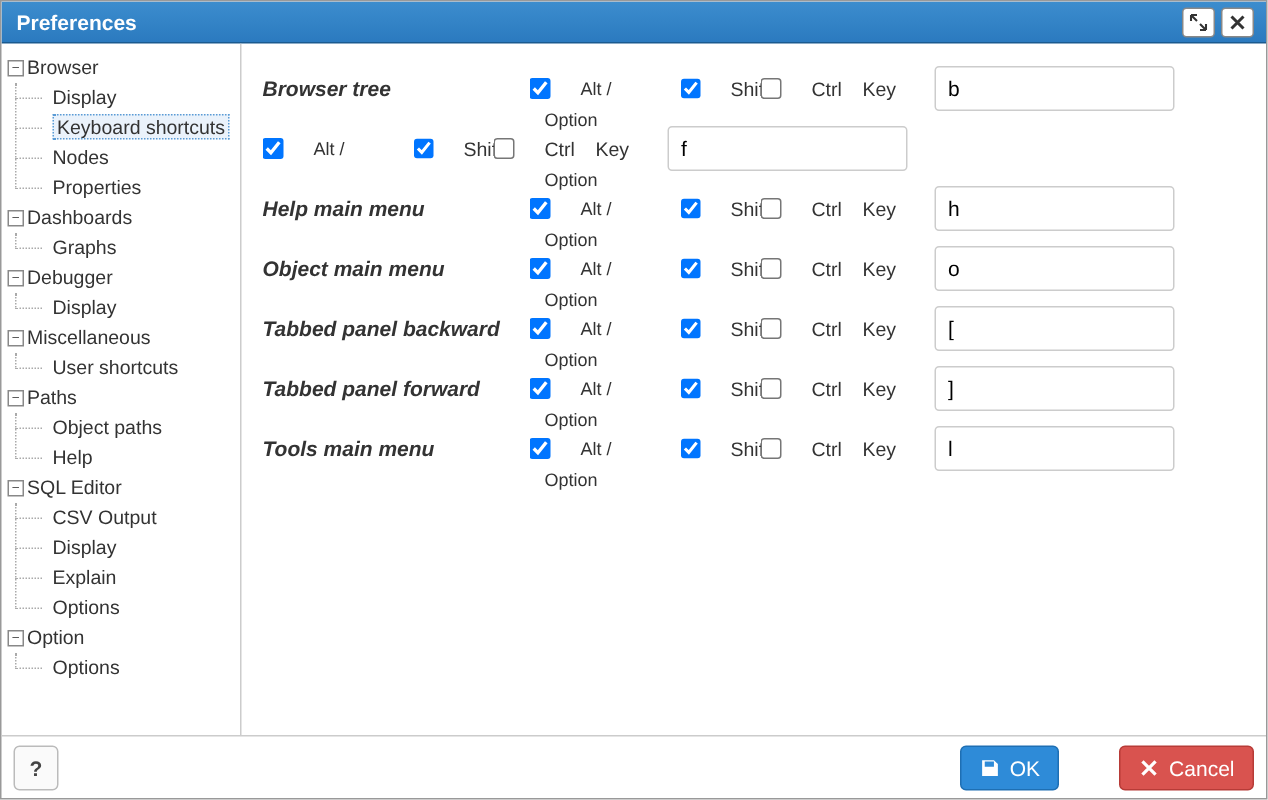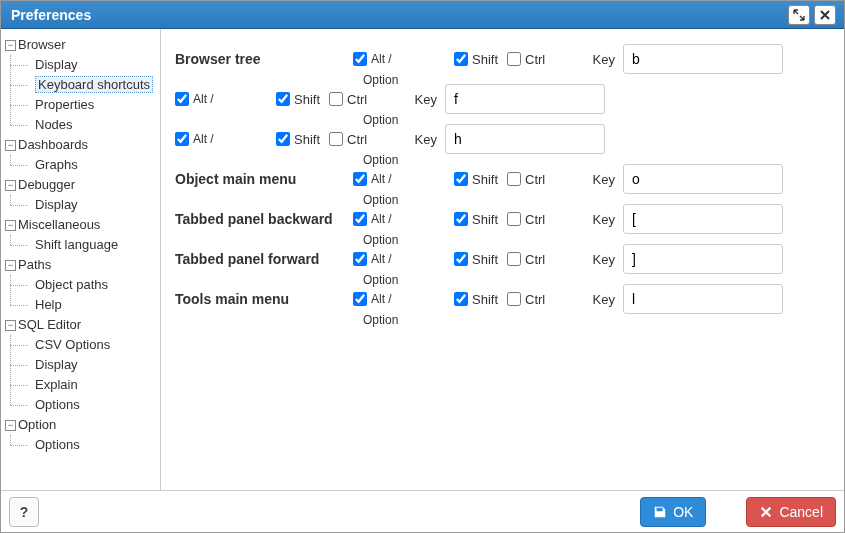--- a/index.html
+++ b/index.html
@@ -19,27 +19,27 @@
 .tree .group-label { display: flex; align-items: center; gap: 2px; cursor: pointer; }
 .tree .toggle { width: 11px; height: 11px; border: 1px solid #888; display: inline-flex; align-items: center; justify-content: center; font-size: 9px; line-height: 1; color: #555; background: #fff; }
 .tree .children { padding-left: 16px; position: relative; }
 .tree .children::before { content: ""; position: absolute; left: 5px; top: 0; bottom: 10px; border-left: 1px dotted #aaa; }
 .tree .leaf { position: relative; padding-left: 14px; cursor: pointer; }
 .tree .leaf::before { content: ""; position: absolute; left: -11px; top: 10px; width: 18px; border-top: 1px dotted #aaa; }
 .tree .leaf.selected span { border: 1px dotted #5a9bd5; background: #eaf2fb; padding: 0 2px; }
 
 .content { flex: 1; padding: 10px 14px; overflow: auto; }
 .row { display: flex; align-items: center; height: 40px; gap: 8px; }
-.row .label { width: 170px; font-weight: bold; font-size: 14px; }
-.row .mod { display: flex; align-items: center; gap: 4px; }
+.row .label { width: 170px; font-weight: bold; font-size: 14px; font-style: italic; }
+.row .mod { display: flex; align-items: center; gap: 20px; }
 .row .mod.alt { width: 70px; }
 .row .mod.shift { width: 68px; padding-left: 23px; }
 .row .mod.ctrl { width: 60px; }
 .row .mod input[type=checkbox] { width: 14px; height: 14px; }
-.row .keylabel { width: 40px; text-align: right; }
+.row .keylabel { width: 40px; }
 .row .keyinput { width: 160px; }
 .row .keyinput input { width: 100%; height: 30px; border: 1px solid #ccc; border-radius: 3px; padding: 0 8px; font-size: 14px; }
 
 .footer { border-top: 1px solid #ccc; height: 42px; display: flex; align-items: center; padding: 0 8px; gap: 6px; }
 .footer .spacer { flex: 1; }
 .footer .btn { height: 30px; border-radius: 4px; padding: 0 12px; display: inline-flex; align-items: center; gap: 6px; font-size: 14px; cursor: pointer; border: 1px solid; }
 .footer .help { width: 30px; justify-content: center; background: #fafafa; border-color: #bbb; color: #444; font-weight: bold; }
 .footer .ok { background: #2e8bd8; border-color: #1e6fb3; color: #fff; }
 .footer .cancel { background: #d9534f; border-color: #b73b37; color: #fff; margin-left: 34px; }
 .footer .btn svg { width: 14px; height: 14px; fill: currentColor; }
@@ -67,22 +67,22 @@
   <div class="sidebar tree">
     <ul id="tree-root">
         <li>
           <div class="group-label">
             <span class="toggle">−</span>
             <span>Browser</span>
           </div>
           <ul class="children">
             <li class="leaf"><span>Display</span></li>
             <li class="leaf selected"><span>Keyboard shortcuts</span></li>
+            <li class="leaf"><span>Nodes</span></li>
             <li class="leaf"><span>Properties</span></li>
-            <li class="leaf"><span>Nodes</span></li>
           </ul>
         </li>
         <li>
           <div class="group-label">
             <span class="toggle">−</span>
             <span>Dashboards</span>
           </div>
           <ul class="children">
             <li class="leaf"><span>Graphs</span></li>
           </ul>
@@ -95,40 +95,40 @@
           <ul class="children">
             <li class="leaf"><span>Display</span></li>
           </ul>
         </li>
         <li>
           <div class="group-label">
             <span class="toggle">−</span>
             <span>Miscellaneous</span>
           </div>
           <ul class="children">
-            <li class="leaf"><span>Shift language</span></li>
+            <li class="leaf"><span>User shortcuts</span></li>
           </ul>
         </li>
         <li>
           <div class="group-label">
             <span class="toggle">−</span>
             <span>Paths</span>
           </div>
           <ul class="children">
             <li class="leaf"><span>Object paths</span></li>
             <li class="leaf"><span>Help</span></li>
           </ul>
         </li>
         <li>
           <div class="group-label">
             <span class="toggle">−</span>
             <span>SQL Editor</span>
           </div>
           <ul class="children">
-            <li class="leaf"><span>CSV Options</span></li>
+            <li class="leaf"><span>CSV Output</span></li>
             <li class="leaf"><span>Display</span></li>
             <li class="leaf"><span>Explain</span></li>
             <li class="leaf"><span>Options</span></li>
           </ul>
         </li>
         <li>
           <div class="group-label">
             <span class="toggle">−</span>
             <span>Option</span>
           </div>
@@ -173,20 +173,21 @@
           </div>
           <div class="mod ctrl">
             <input type="checkbox" style="">
             <span>Ctrl</span>
           </div>
           <div class="keylabel">Key</div>
           <div class="keyinput"><input type="text" value="f" style=""></div>
         </div>
         <div style="margin-left: 188px; font-size: 12px; height: 0px; position: relative; top: -6px;"><span>Option</span></div>
         <div class="row">
+          <div class="label">Help main menu</div>
           <div class="mod alt">
             <input type="checkbox" checked="" style="">
             <div class="alt-stack">
               <span>Alt /</span>
             </div>
           </div>
           <div class="mod shift">
             <input type="checkbox" checked="" style="">
             <span>Shift</span>
           </div>

